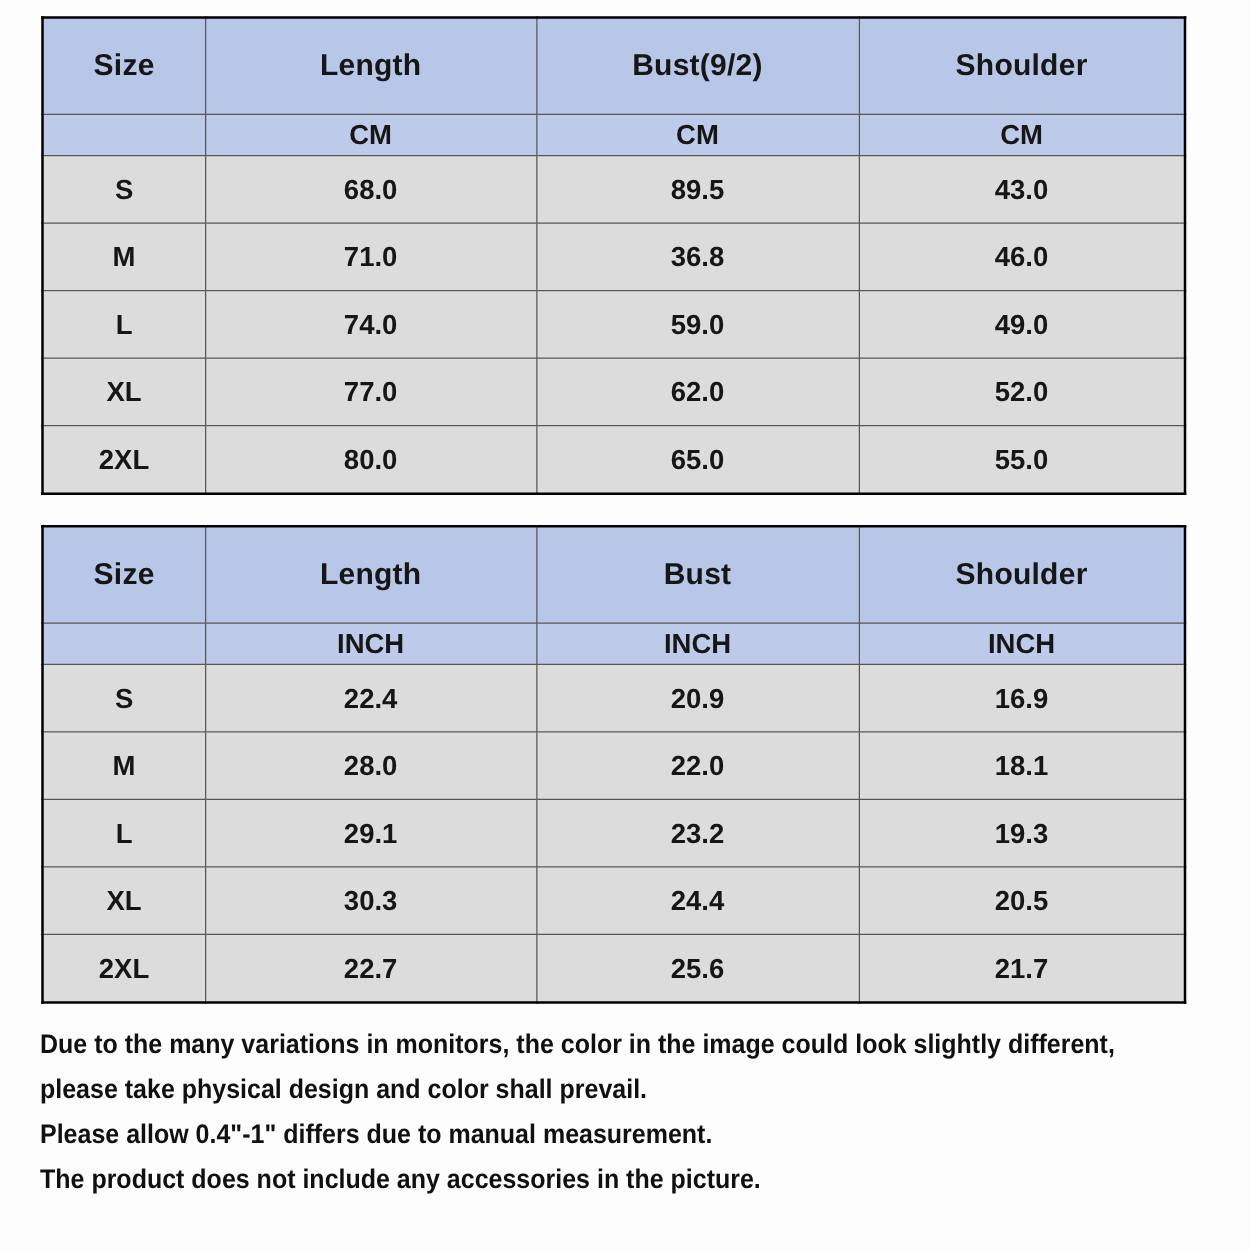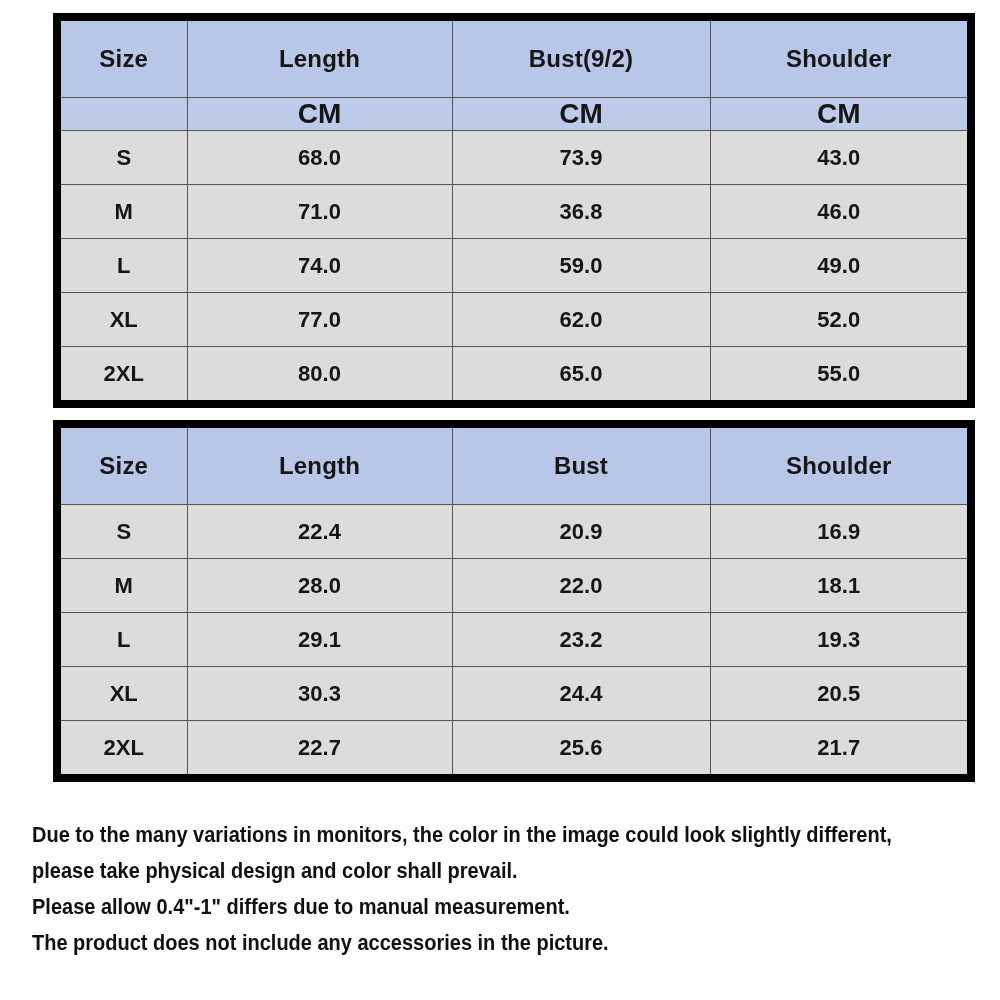--- a/index.html
+++ b/index.html
@@ -20,22 +20,21 @@
     left: 33px;
     width: 914px;
   }
   .chart-table-wrap.cm   { top: 13px; }
   .chart-table-wrap.inch { top: 420px; }
 
   table.size-chart {
     border-collapse: collapse;
     table-layout: fixed;
     width: 914px;
-    border: 8px solid #000000;
-    margin-left: 20px;
+    border: 2px solid #000000;
   }
   table.size-chart col.c-size     { width: 130px; }
   table.size-chart col.c-length   { width: 265px; }
   table.size-chart col.c-bust     { width: 258px; }
   table.size-chart col.c-shoulder { width: 261px; }
 
   table.size-chart th,
   table.size-chart td {
     border: 1px solid #565656;
     text-align: center;
@@ -45,21 +44,21 @@
   }
   tr.row-header th {
     height: 76px;
     background: #b8c6e8;
     font-size: 24px;
     letter-spacing: 0.2px;
   }
   tr.row-unit td {
     height: 32px;
     background: #bdcaea;
-    font-size: 28px;
+    font-size: 22px;
   }
   tr.row-data td {
     height: 53px;
     background: #dcdcdc;
     font-size: 22px;
   }
 
   .footer-notes {
     position: absolute;
     left: 32px;
@@ -98,21 +97,21 @@
       </tr>
       <tr class="row-unit">
         <td></td>
         <td>CM</td>
         <td>CM</td>
         <td>CM</td>
       </tr>
       <tr class="row-data">
         <td>S</td>
         <td>68.0</td>
-        <td>73.9</td>
+        <td>89.5</td>
         <td>43.0</td>
       </tr>
       <tr class="row-data">
         <td>M</td>
         <td>71.0</td>
         <td>36.8</td>
         <td>46.0</td>
       </tr>
       <tr class="row-data">
         <td>L</td>
@@ -144,20 +143,26 @@
         <col class="c-bust">
         <col class="c-shoulder">
     </colgroup>
     <tbody>
       <tr class="row-header">
         <th>Size</th>
         <th>Length</th>
         <th>Bust</th>
         <th>Shoulder</th>
       </tr>
+      <tr class="row-unit">
+        <td></td>
+        <td>INCH</td>
+        <td>INCH</td>
+        <td>INCH</td>
+      </tr>
       <tr class="row-data">
         <td>S</td>
         <td>22.4</td>
         <td>20.9</td>
         <td>16.9</td>
       </tr>
       <tr class="row-data">
         <td>M</td>
         <td>28.0</td>
         <td>22.0</td>

